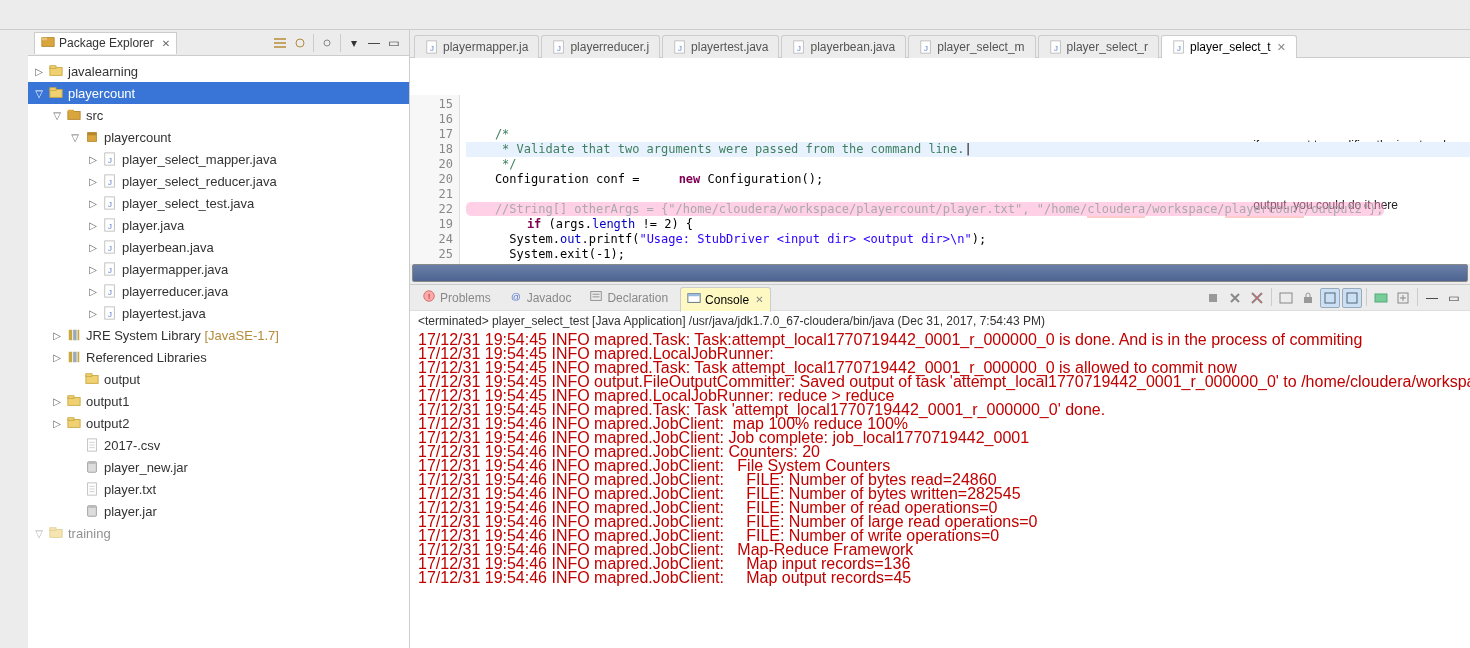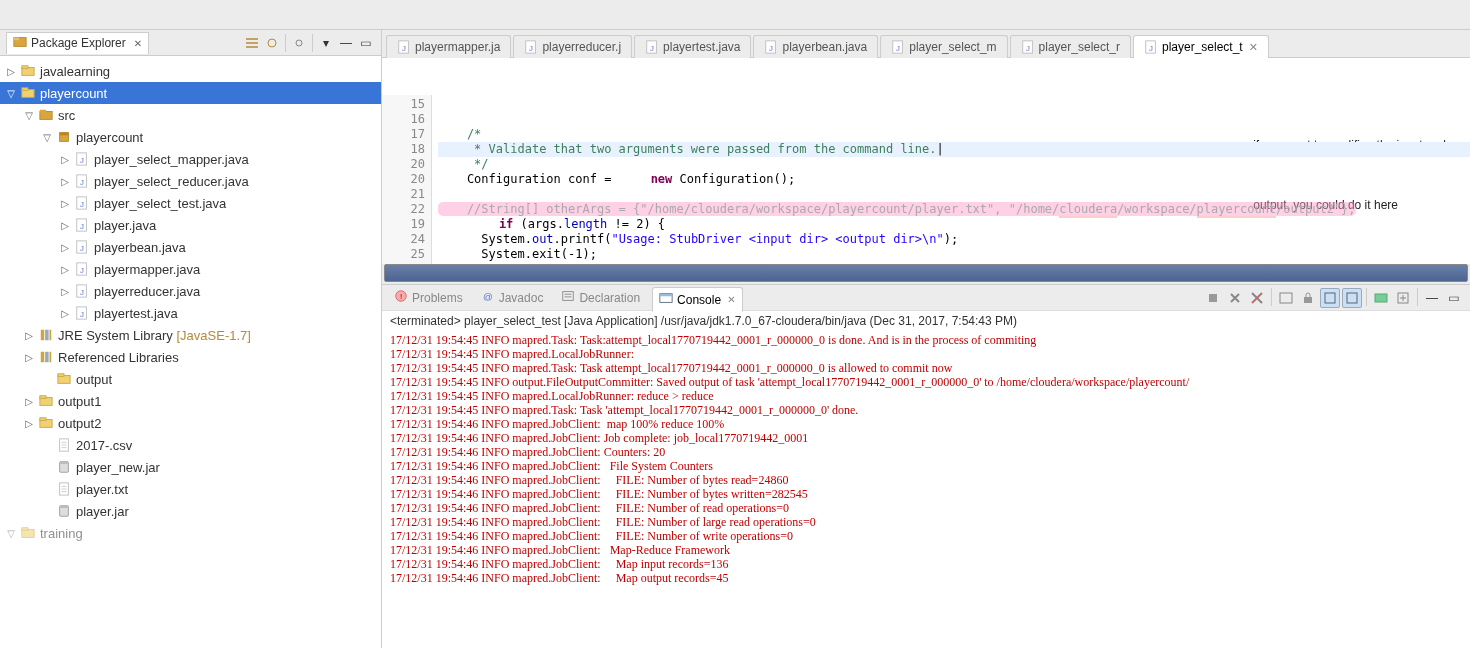--- a/index.html
+++ b/index.html
@@ -23,20 +23,21 @@
   padding: 0 8px;
   gap: 4px;
 }
 .tb-btn { width: 22px; height: 22px; display:inline-flex;align-items:center;justify-content:center;border-radius:2px; }
 .tb-btn svg { width:16px; height:16px; }
 .tb-sep { width:1px; height:18px; background:#ccc; margin:0 2px; }
 .main-area {
   flex: 1;
   display: flex;
   overflow: hidden;
+  margin-left: 28px;
 }
 
 .explorer {
   width: 382px;
   background: #fff;
   border-right: 1px solid #ccc;
   display: flex;
   flex-direction: column;
 }
 .explorer-header {
@@ -110,30 +111,30 @@
   position:absolute;right:24px;top:30px;font-family:"Segoe UI",sans-serif;font-size:12px;color:#222;line-height:20px;
 }
 .editor-scroll {
   height:18px;background:linear-gradient(#6a7fa8,#4d6491);border:1px solid #888;margin:0 2px 2px 2px;border-radius:2px;
 }
 
 .bottom-tabs {
   height:26px;background:#ececec;border-top:1px solid #ccc;display:flex;align-items:center;padding:0 6px;gap:6px;
 }
 .bottom-tab { display:flex;align-items:center;gap:4px;padding:3px 6px;color:#888;font-size:12px;cursor:pointer; }
-.bottom-tab.active { background:#ffffff;border:1px solid #ccc;border-bottom:1px solid #fff;color:#000;border-radius:3px 3px 0 0;position:relative;top:2px;}
+.bottom-tab.active { background:#fef9c3;border:1px solid #ccc;border-bottom:1px solid #fff;color:#000;border-radius:3px 3px 0 0;position:relative;top:2px;}
 .bottom-tab .close-x { font-size:10px;color:#888;margin-left:2px;}
 .bottom-tab-icons { margin-left:auto; display:flex; gap:2px; }
 .bottom-tab-icons .tb-btn { width:20px;height:20px;}
 
 .console-header {
   padding:3px 8px;font-size:12px;color:#333;background:#fff;border-top:1px solid #ddd;
 }
 .console-body {
-  flex:1;background:#fff;font-family:Liberation Serif, serif;font-size:12px;line-height:14px;overflow:auto;padding:2px 8px;
+  flex:1;background:#fff;font-family:Liberation Sans, sans-serif;font-size:16px;line-height:14px;overflow:auto;padding:2px 8px;
 }
 .console-line { white-space:pre;color:#c00000; }
 
 .svg-file { width:14px;height:14px; }
 </style>
 </head>
 <body>
 
 <div class="top-toolbar">
   <span class="tb-btn"></span>

